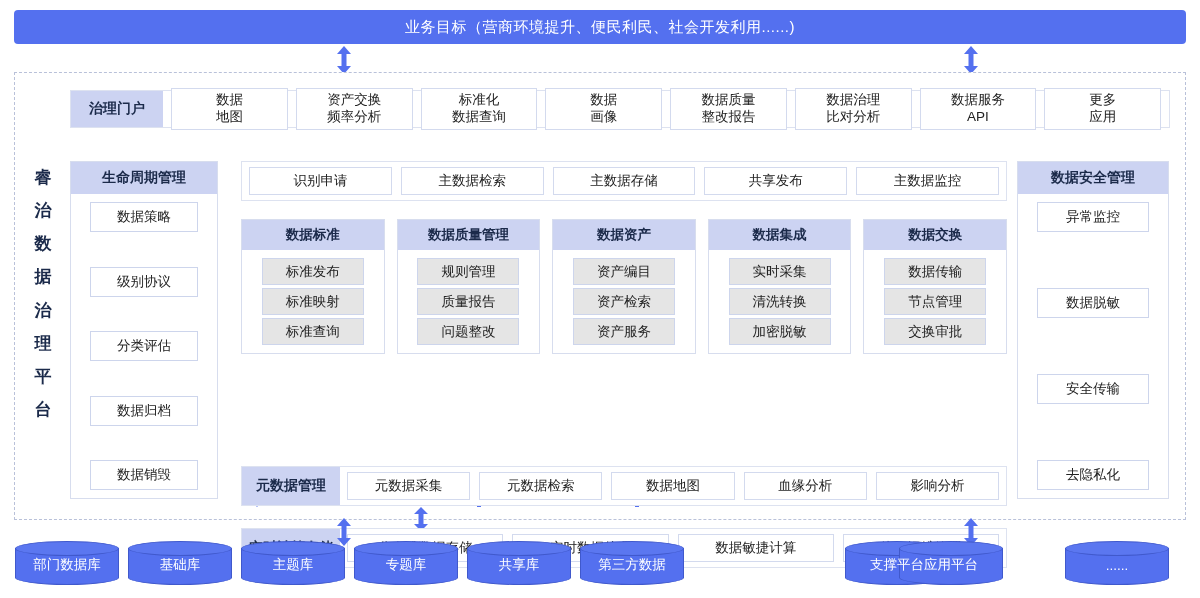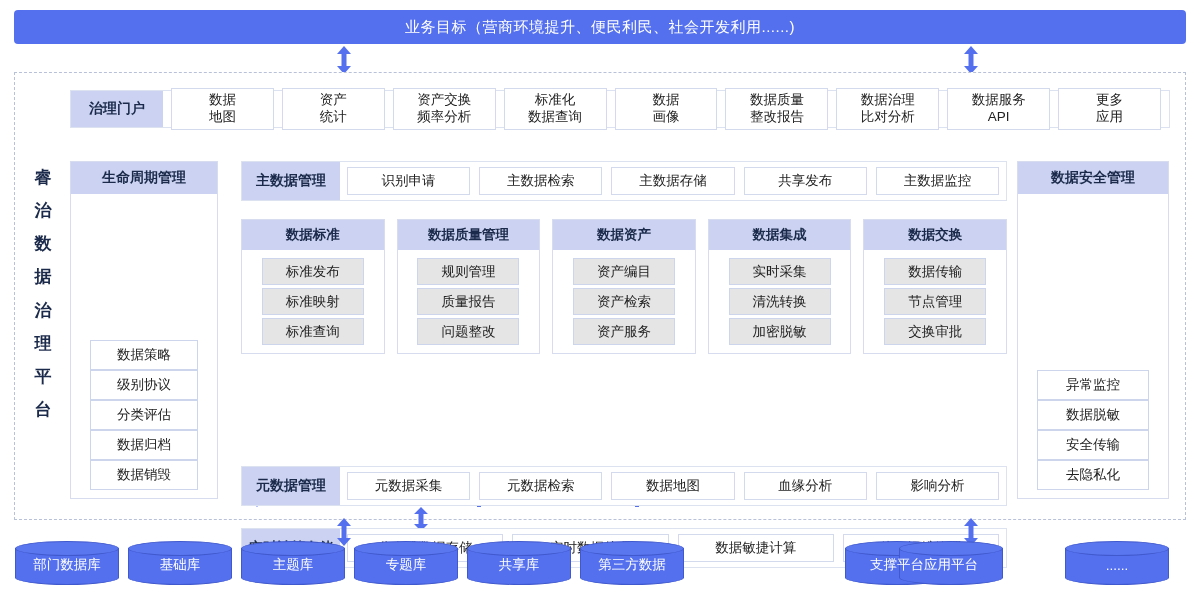--- a/index.html
+++ b/index.html
@@ -90,21 +90,21 @@
     position: absolute; top: 88px;
     width: 148px; height: 338px;
     border: 1px solid #d7ddee; background: #fff;
     display: flex; flex-direction: column;
   }
   .sidecol.left  { left: 55px; }
   .sidecol.right { left: 1002px; width: 152px; }
   .sidecol .card-head { height: 32px; }
   .sidecol-body {
     flex: 1; display: flex; flex-direction: column;
-    justify-content: flex-end; align-items: center;
+    justify-content: space-between; align-items: center;
     padding: 8px 0;
   }
   .sidecol-item {
     width: 108px; height: 30px;
     border: 1px solid #cdd5ec; background: #fff;
     display: flex; align-items: center; justify-content: center;
     font-size: 13.5px; color: #222;
   }
   .sidecol.right .sidecol-item { width: 112px; }
 
@@ -241,26 +241,20 @@
       <div class="portal-label">治理门户</div>
       <div class="portal-items" id="portal-items">
           <div class="portal-item">
             <div>
               <div>数据</div>
               <div>地图</div>
             </div>
           </div>
           <div class="portal-item">
             <div>
-              <div>资产</div>
-              <div>统计</div>
-            </div>
-          </div>
-          <div class="portal-item">
-            <div>
               <div>资产交换</div>
               <div>频率分析</div>
             </div>
           </div>
           <div class="portal-item">
             <div>
               <div>标准化</div>
               <div>数据查询</div>
             </div>
           </div>
@@ -312,21 +306,20 @@
       <div class="card-head">数据安全管理</div>
       <div class="sidecol-body" id="security-items">
           <div class="sidecol-item">异常监控</div>
           <div class="sidecol-item">数据脱敏</div>
           <div class="sidecol-item">安全传输</div>
           <div class="sidecol-item">去隐私化</div>
         </div>
     </div>
 
     <div class="band" id="band-master">
-      <div class="band-label">主数据管理</div>
       <div class="band-items" id="master-items">
           <div class="band-item">识别申请</div>
           <div class="band-item">主数据检索</div>
           <div class="band-item">主数据存储</div>
           <div class="band-item">共享发布</div>
           <div class="band-item">主数据监控</div>
         </div>
     </div>
 
     <div class="domains" id="domain-cols">

